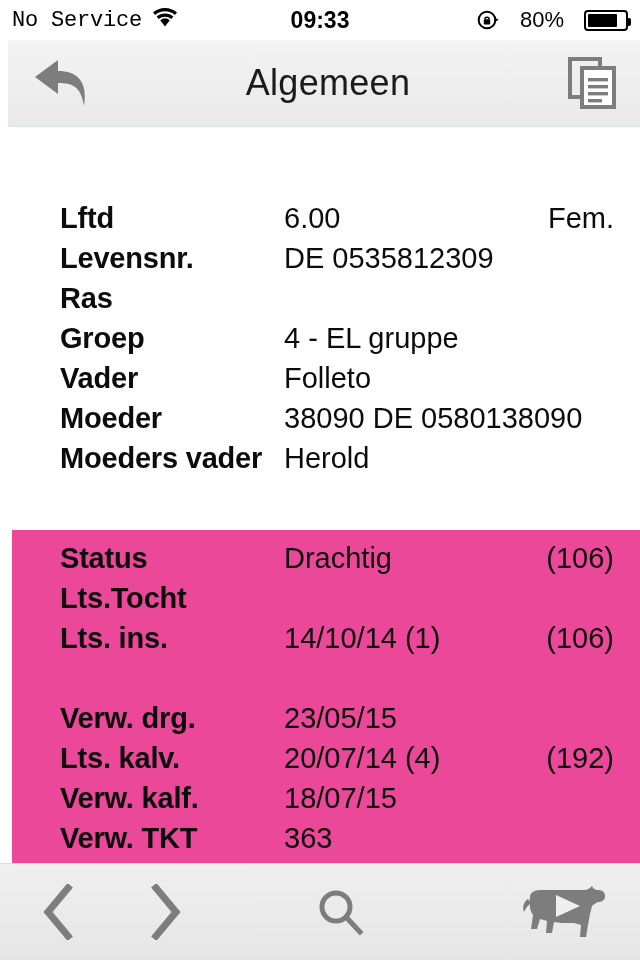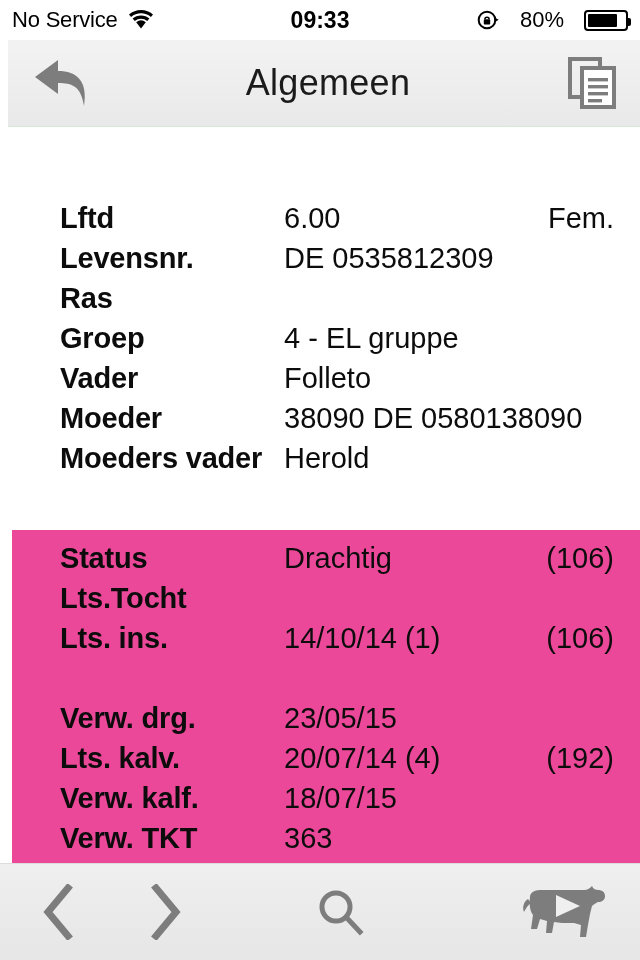--- a/index.html
+++ b/index.html
@@ -12,21 +12,21 @@
   #app { position: relative; width: 640px; height: 960px; }
 
   
   .statusbar {
     position: absolute; left: 0; top: 0; width: 640px; height: 40px;
     background: #ffffff;
     display: flex; align-items: center;
     padding: 0 12px;
     color: #000;
   }
-  .sb-left { display: flex; align-items: center; gap: 10px; flex: 1 1 0; }
+  .sb-left { display: flex; align-items: flex-start; gap: 10px; flex: 1 1 0; font-family: Liberation Mono, monospace; }
   .sb-center { flex: 0 0 auto; display: flex; justify-content: center; }
   .sb-right { display: flex; align-items: center; justify-content: flex-end; gap: 20px; flex: 1 1 0; }
   .sb-carrier { font-size: 22px; font-weight: 400; letter-spacing: -0.2px; }
   .sb-time { font-size: 23px; font-weight: 700; letter-spacing: 0px; }
   .sb-batt-pct { font-size: 22px; font-weight: 400; }
   .battery {
     position: relative; width: 44px; height: 21px;
     border: 2px solid #000; border-radius: 4px;
     display: flex; align-items: center;
   }

